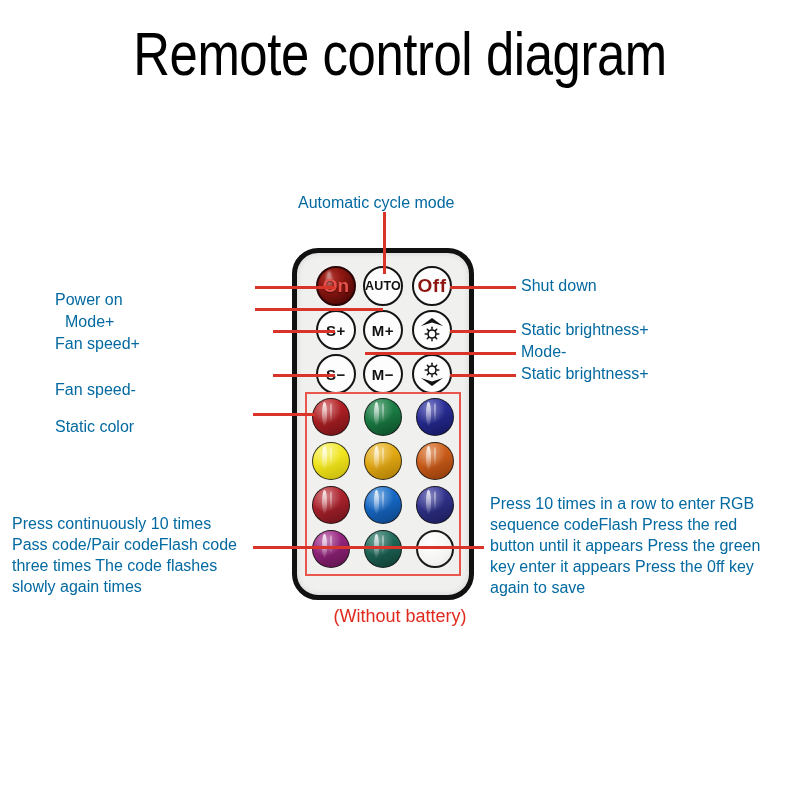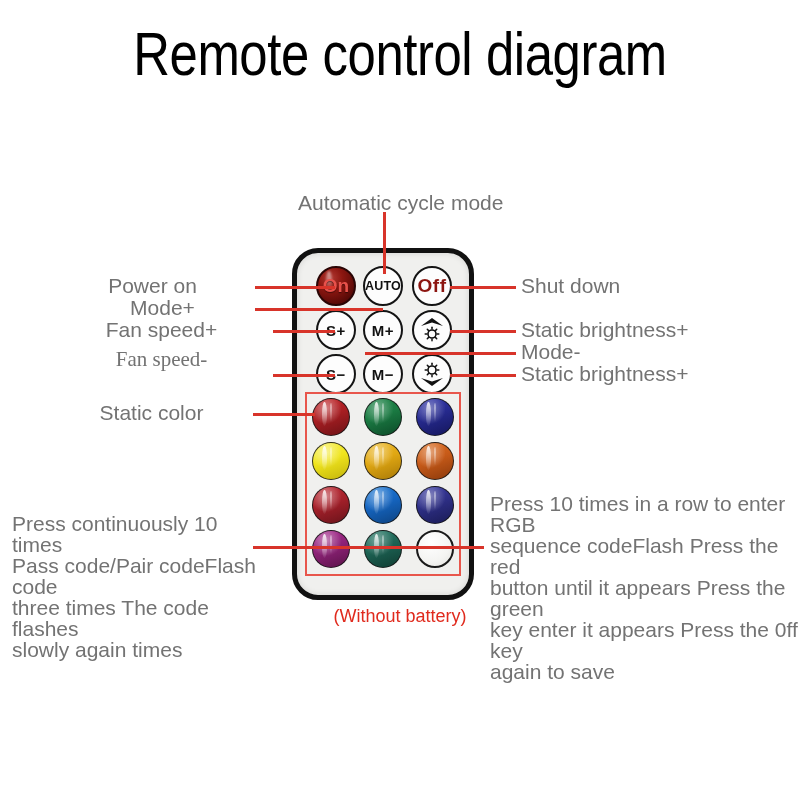--- a/index.html
+++ b/index.html
@@ -162,32 +162,32 @@
     position: absolute;
     background: #d8342a;
     z-index: 12;
   }
   .leader.h { height: 2.5px; }
   .leader.v { width: 2.5px; }
 
   
   .callout {
     position: absolute;
-    font-size: 21px;
+    font-size: 16px;
     line-height: 22px;
-    color: #737373;
+    color: #0369a1;
     white-space: nowrap;
     font-family: "Liberation Sans", sans-serif;
     z-index: 14;
   }
   .callout.block {
     white-space: normal;
     line-height: 21px;
   }
-  .callout.right-align { text-align: center; }
+  .callout.right-align { text-align: left; margin-top: 14px; }
 
   #caption-no-battery {
     position: absolute;
     left: 0;
     top: 606px;
     width: 800px;
     text-align: center;
     font-size: 18px;
     color: #e02a1d;
     font-family: "Liberation Sans", sans-serif;
@@ -338,21 +338,21 @@
     <span class="gloss" style="opacity:0.5;"></span>
   </div>
 
   <div id="color-grid-highlight"></div>
 
   <div class="callout" style="left:298px; top:192px;">Automatic cycle mode</div>
 
   <div class="callout right-align" style="left:55px; top:275px; width:195px;">Power on</div>
   <div class="callout right-align" style="left:65px; top:297px; width:195px;">Mode+</div>
   <div class="callout right-align" style="left:55px; top:319px; width:213px;">Fan speed+</div>
-  <div class="callout right-align" style="left:55px; top:348px; width:213px;font-family:Liberation Serif, serif;">Fan speed-</div>
+  <div class="callout right-align" style="left:55px; top:365px; width:213px;">Fan speed-</div>
   <div class="callout right-align" style="left:55px; top:402px; width:193px;">Static color</div>
 
   <div class="callout" style="left:521px; top:275px;">Shut down</div>
   <div class="callout" style="left:521px; top:319px;">Static brightness+</div>
   <div class="callout" style="left:521px; top:341px;">Mode-</div>
   <div class="callout" style="left:521px; top:363px;">Static brightness+</div>
 
   <div class="callout block" style="left:12px; top:513px; width:250px;">
     <div>Press continuously 10 times</div>
     <div>Pass code/Pair codeFlash code</div>

